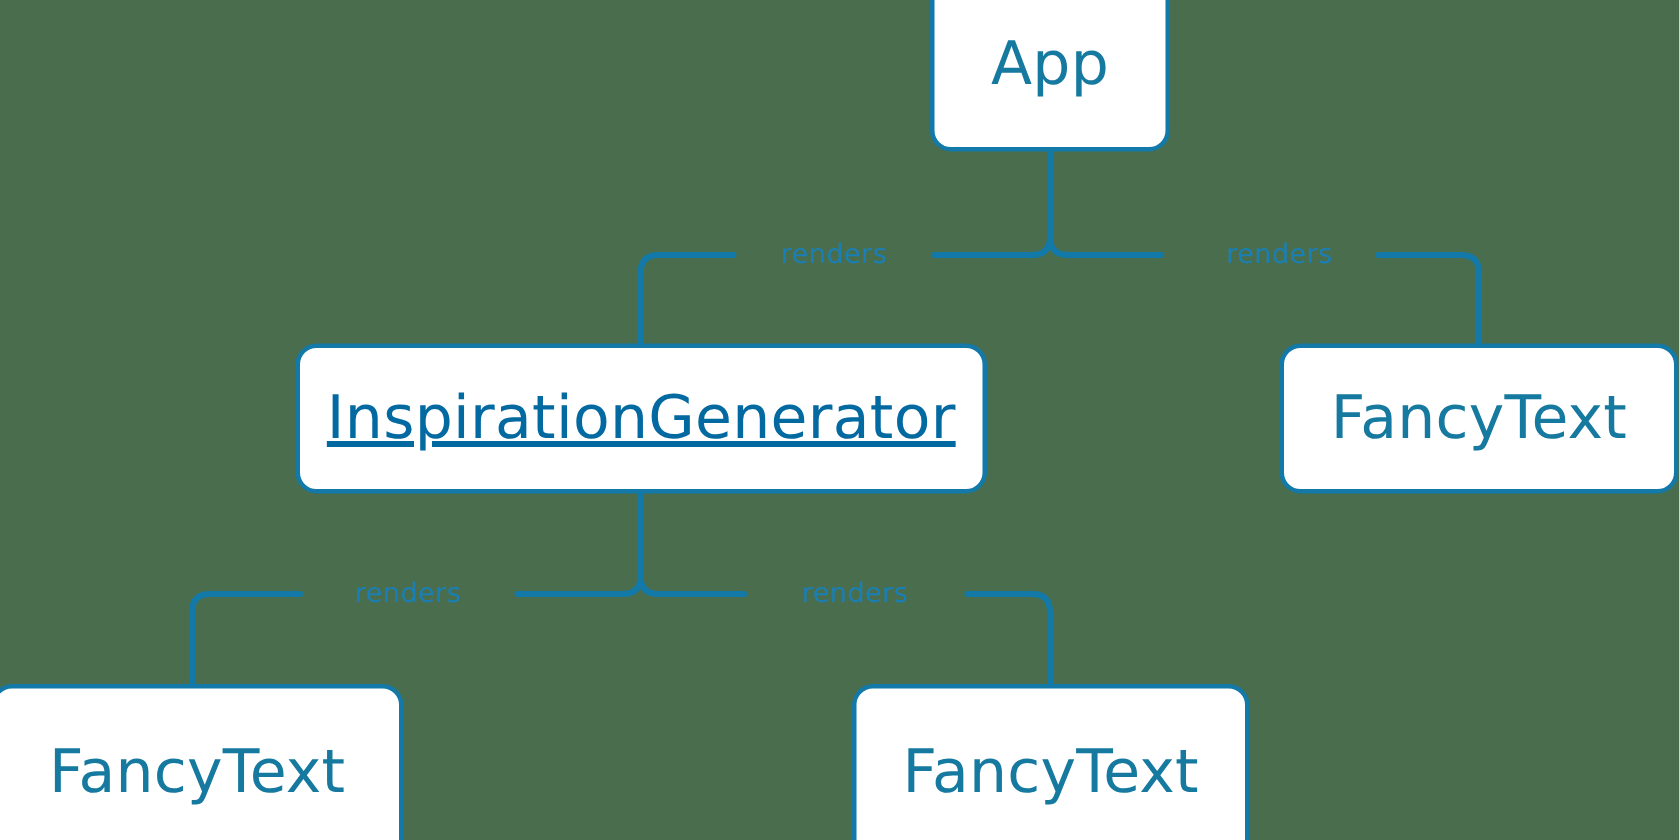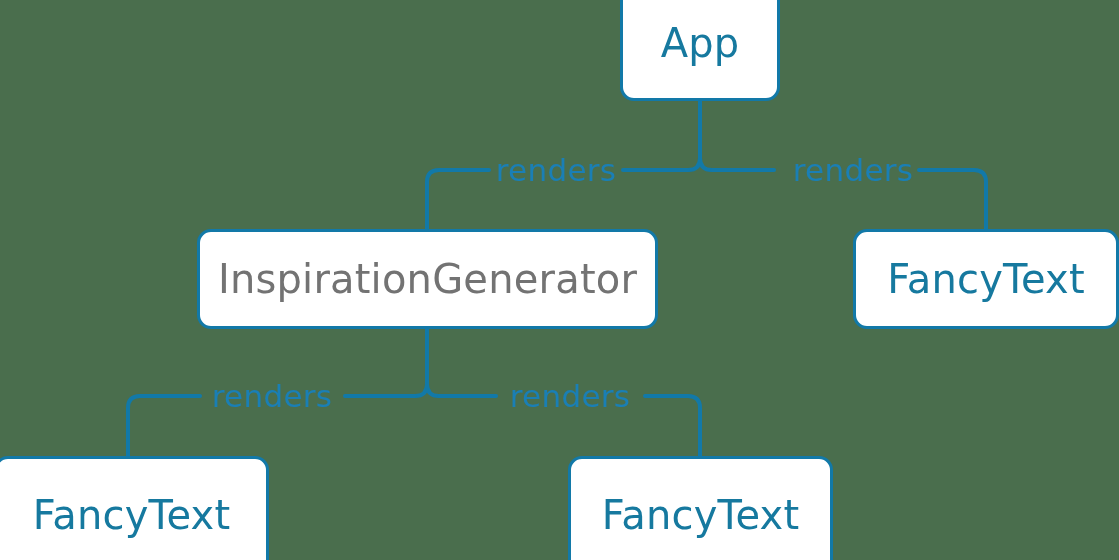--- a/index.html
+++ b/index.html
@@ -46,21 +46,21 @@
   }
   #node-app        { left: 620px; top: -16px;  width: 160px; height: 117px; font-size: 40px; }
   #node-inspgen    { left: 197px; top: 229px;  width: 461px; height: 100px; font-size: 40px; }
   #node-fancy-right{ left: 853px; top: 229px;  width: 266px; height: 100px; font-size: 40px; }
   #node-fancy-left { left: -6px;  top: 456px;  width: 275px; height: 118px; font-size: 40px; }
   #node-copyright  { left: 568px; top: 456px;  width: 265px; height: 118px; font-size: 40px; }
 
   .edge-label {
     position: absolute;
     color: #1a7fb5;
-    font-size: 31px;
+    font-size: 18px;
     font-weight: 500;
     letter-spacing: 0.3px;
     line-height: 1;
     white-space: nowrap;
     transform: translate(-50%, -50%);
   }
   #edge-label-app-inspgen   { left: 556px; top: 170px; }
   #edge-label-app-fancy     { left: 853px; top: 170px; }
   #edge-label-inspgen-fancy { left: 272px; top: 396px; }
   #edge-label-inspgen-copy  { left: 570px; top: 396px; }
@@ -90,21 +90,21 @@
 
       <path d="M 439 396 L 496 396"></path>
       <path d="M 645 396 L 688 396 Q 700 396 700 408 L 700 456"></path>
     </g>
   </svg>
 
   <div class="node" id="node-app" style="background: rgb(255, 255, 255); border-color: rgb(18, 121, 168); color: rgb(22, 121, 159);">
     <span class="node-label">App</span>
   </div>
 
-  <div class="node" id="node-inspgen" style="background: rgb(255, 255, 255); border-color: rgb(18, 121, 168); color: #737373;">
+  <div class="node" id="node-inspgen" style="background: rgb(255, 255, 255); border-color: rgb(18, 121, 168); color: #0369a1; text-decoration: underline;">
     <span class="node-label">InspirationGenerator</span>
   </div>
 
   <div class="node" id="node-fancy-right" style="background: rgb(255, 255, 255); border-color: rgb(18, 121, 168); color: rgb(22, 121, 159);">
     <span class="node-label">FancyText</span>
   </div>
 
   <div class="node" id="node-fancy-left" style="background: rgb(255, 255, 255); border-color: rgb(18, 121, 168); color: rgb(22, 121, 159);">
     <span class="node-label">FancyText</span>
   </div>

